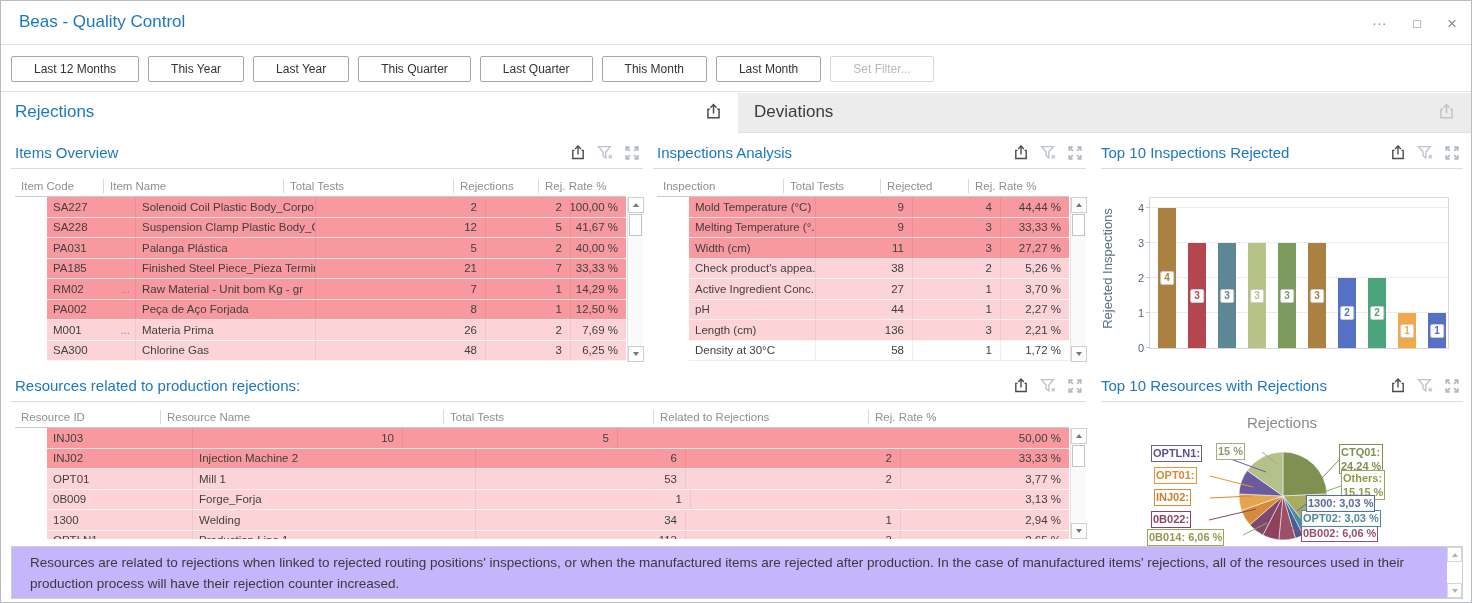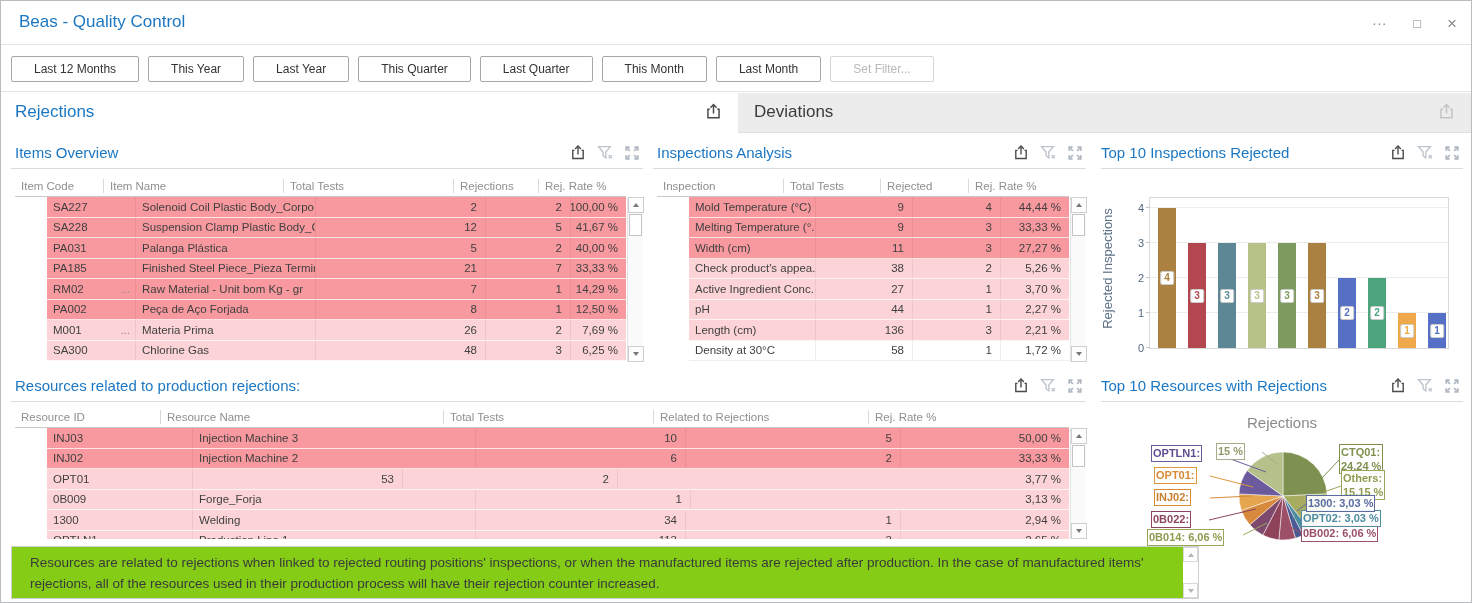--- a/index.html
+++ b/index.html
@@ -76,21 +76,21 @@
   .ytick-mark { position:absolute; right:100%; width:4px; height:1px; background:#c9c9c9; }
   #ylab { position:absolute; left:-2px; top:36px; width:16px; height:180px; }
   #ylab span { position:absolute; left:-72px; top:84px; transform:rotate(-90deg); transform-origin:center; display:block; width:160px; text-align:center; font-size:13px; color:#5d7186; }
 
   
   #pie-title { position:absolute; left:0; top:40px; width:100%; text-align:center; font-size:15px; color:#8a8a8a; }
   .callout { position:absolute; background:rgba(255,255,255,0.92); border:1px solid; font-size:11px; font-weight:bold; padding:0px 1px; line-height:15px; white-space:nowrap; }
   .callout.two { line-height:14px; }
 
   
-  #footer { position:absolute; left:10px; top:545px; width:1188px; height:53px; border:1px solid #cfcfcf; background:#84cc16; }
+  #footer { position:absolute; left:10px; top:545px; width:1452px; height:53px; border:1px solid #cfcfcf; background:#c4b5fd; }
   #footer .txt { position:absolute; left:18px; right:26px; top:6px; font-size:13.5px; line-height:1.55; color:#3a3a3a; }
   #footer .vscroll { width:15px; background:#fff; border-left:none; }
   #footer .sb-btn { width:15px; height:15px; border-color:#d8d8d8; }
   #footer .tri-up { border-bottom-color:#b5b5b5; }
   #footer .tri-down { border-top-color:#b5b5b5; }
 </style>
 </head>
 <body>
 
 <div id="app">
@@ -619,23 +619,20 @@
           <div class="th c1">Resource Name</div>
           <div class="th c2">Total Tests</div>
           <div class="th c3">Related to Rejections</div>
           <div class="th c4">Rej. Rate %</div>
         </div>
       <div class="tbody-wrap" style="height:111px; margin-right:17px;">
           <div class="tr shade-dark">
             <div class="td c0">
               <span>INJ03</span>
             </div>
-            <div class="td c1">
-              <span>Injection Machine 3</span>
-            </div>
             <div class="td c2 num">
               <span>10</span>
             </div>
             <div class="td c3 num">
               <span>5</span>
             </div>
             <div class="td c4 num">
               <span>50,00 %</span>
             </div>
           </div>
@@ -652,20 +649,23 @@
             <div class="td c3 num">
               <span>2</span>
             </div>
             <div class="td c4 num">
               <span>33,33 %</span>
             </div>
           </div>
           <div class="tr shade-light">
             <div class="td c0">
               <span>OPT01</span>
+            </div>
+            <div class="td c1">
+              <span>Mill 1</span>
             </div>
             <div class="td c2 num">
               <span>53</span>
             </div>
             <div class="td c3 num">
               <span>2</span>
             </div>
             <div class="td c4 num">
               <span>3,77 %</span>
             </div>

